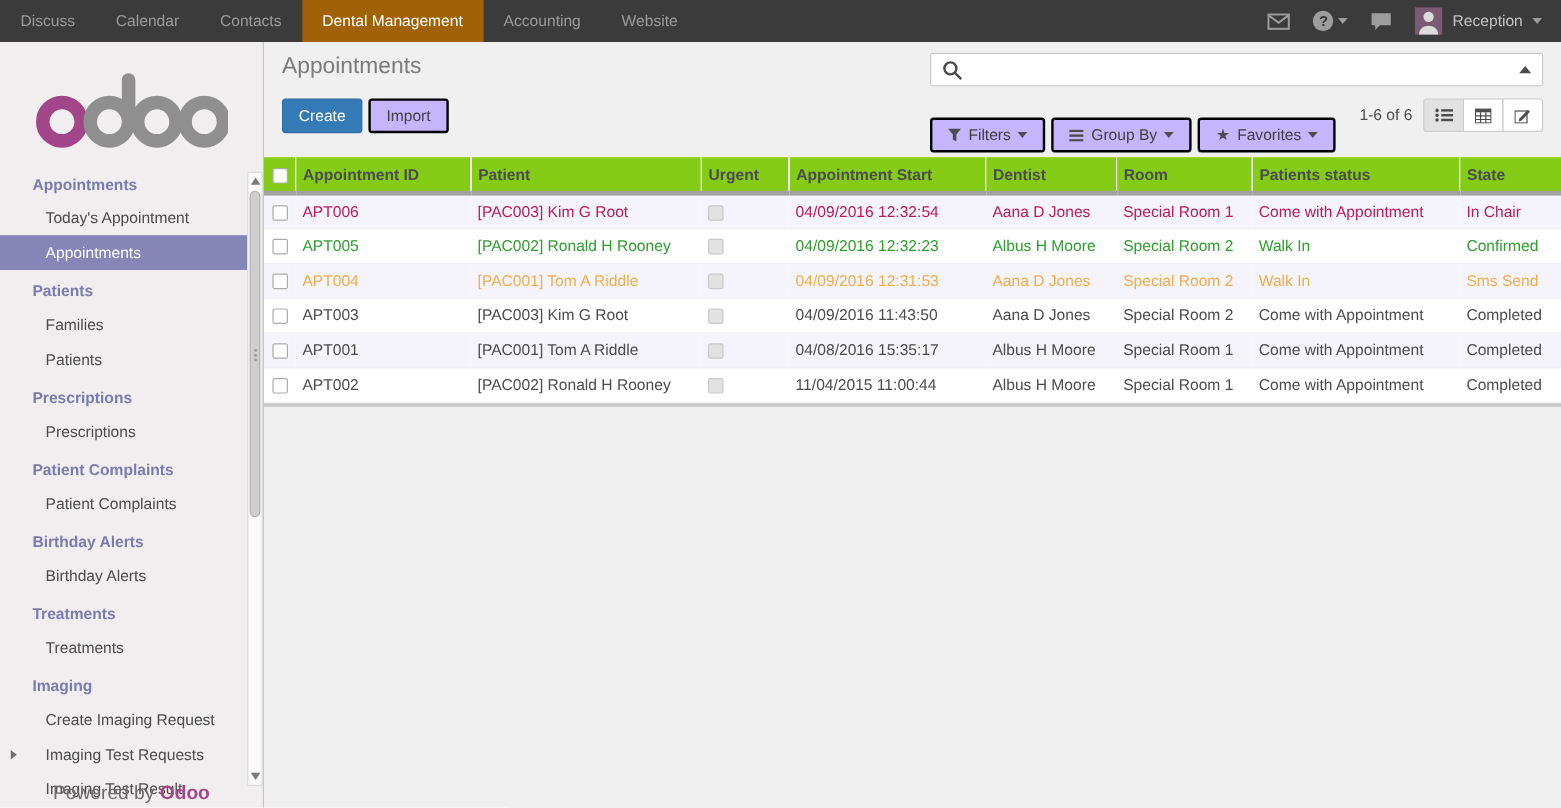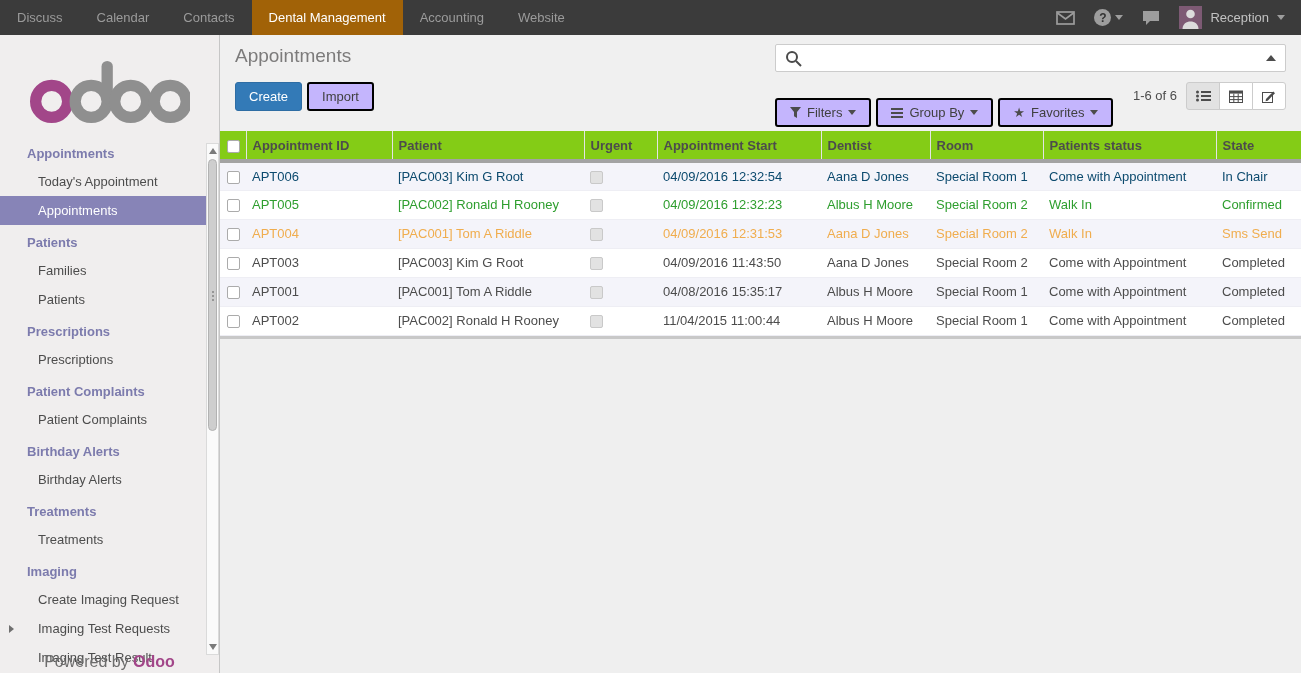--- a/index.html
+++ b/index.html
@@ -248,21 +248,21 @@
             <th>Patient</th>
             <th>Urgent</th>
             <th>Appointment Start</th>
             <th>Dentist</th>
             <th>Room</th>
             <th>Patients status</th>
             <th>State</th>
           </tr>
       </thead>
       <tbody>
-          <tr class="striped" style="color: #0c4a6e;">
+          <tr class="striped" style="color: #be185d;">
             <td class="cb-col"><span class="cb"></span></td>
             <td>APT006</td>
             <td>[PAC003] Kim G Root</td>
             <td><span class="cb disabled"></span></td>
             <td>04/09/2016 12:32:54</td>
             <td>Aana D Jones</td>
             <td>Special Room 1</td>
             <td>Come with Appointment</td>
             <td>In Chair</td>
           </tr>

